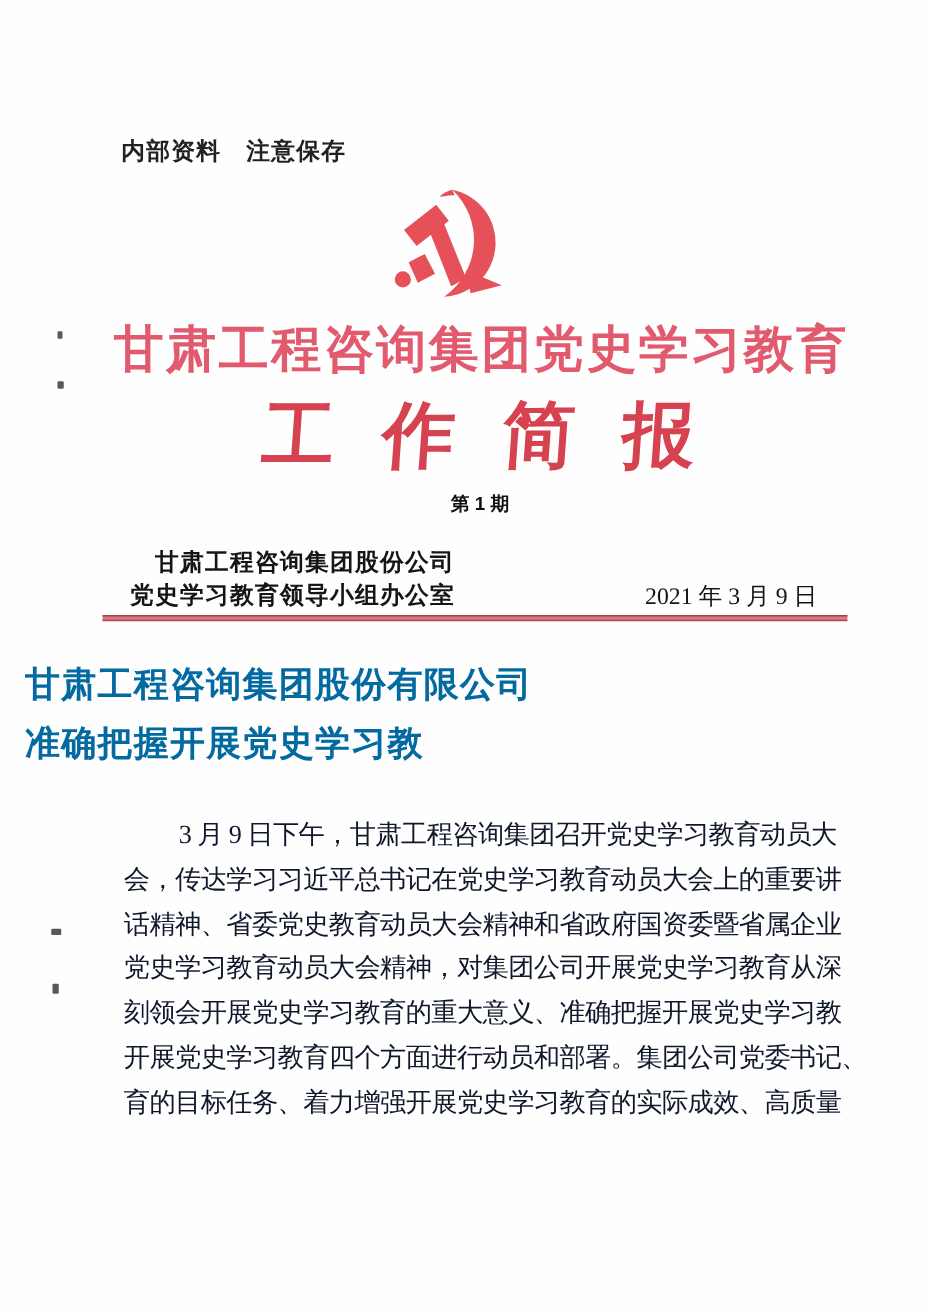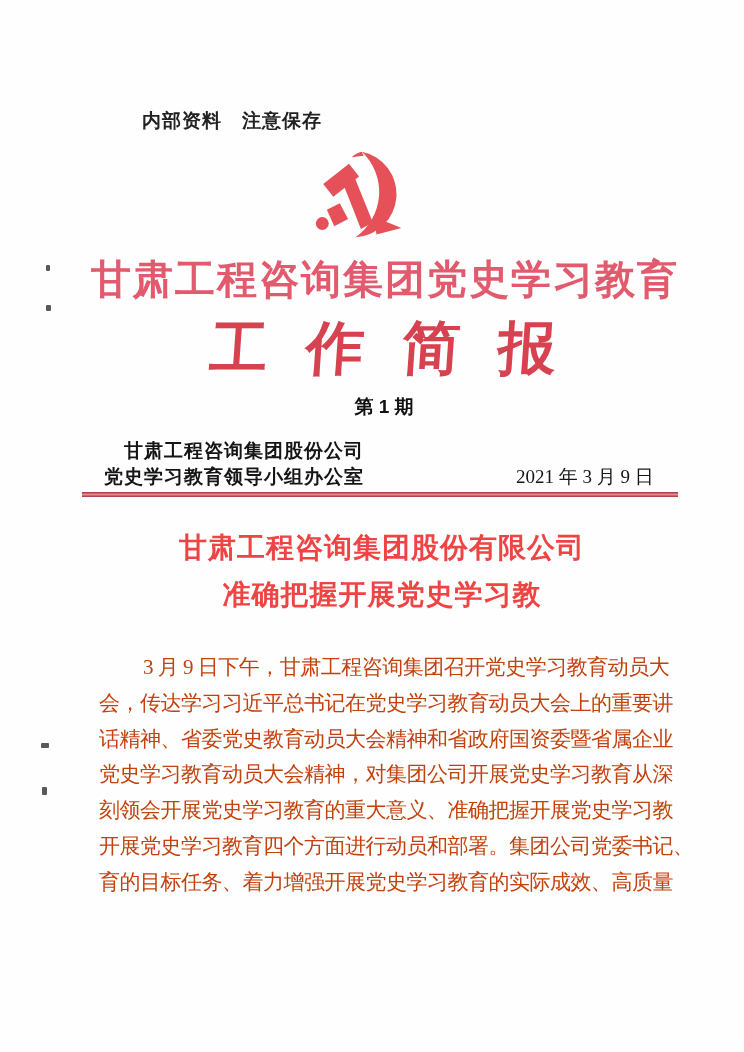--- a/index.html
+++ b/index.html
@@ -2,64 +2,64 @@
 <html><head>
 <meta charset="utf-8">
 <style>
   html,body{margin:0;padding:0;background:#ffffff;}
   .page{
     position:relative;width:744px;height:1052px;background:#fefefe;
     font-family:"Liberation Sans",sans-serif;color:#1f1f1f;overflow:hidden;
   }
   .notice{
     position:absolute;left:97px;top:108px;font-size:19px;font-weight:bold;
-    letter-spacing:1px;color:#222;margin-left:45px;
+    letter-spacing:1px;color:#222;
   }
   .emblem{position:absolute;left:314px;top:148px;width:92px;height:94px;}
   .org-title{
     position:absolute;left:0;top:252px;width:100%;box-sizing:border-box;
     padding-left:26px;text-align:center;font-size:40px;font-weight:bold;
     color:#e25a6d;letter-spacing:2px;white-space:nowrap;
   }
   .bulletin-title{
     position:absolute;left:0;top:310px;width:100%;box-sizing:border-box;
     padding-left:22px;text-align:center;font-size:58px;font-weight:bold;
     color:#d6424f;font-family:"Liberation Serif",serif;white-space:nowrap;
   }
   .bulletin-title .spread{
     display:inline-block;letter-spacing:38px;margin-right:-38px;
     transform:skewX(-4deg);
   }
   .issue-no{
     position:absolute;left:0;top:394px;width:100%;box-sizing:border-box;
-    padding-left:24px;text-align:center;font-size:19px;font-weight:bold;color:#111;
+    padding-left:24px;text-align:center;font-size:15px;font-weight:bold;color:#111;
   }
   .issuer{
     position:absolute;left:104px;top:438px;font-size:19px;font-weight:bold;
     line-height:26px;font-family:"Liberation Serif",serif;color:#151515;
     letter-spacing:1px;white-space:nowrap;text-align:right;
   }
   .date{
     position:absolute;left:516px;top:464px;font-size:19px;
     font-family:"Liberation Serif",serif;color:#151515;white-space:nowrap;
   }
   .rule{
     position:absolute;left:82px;top:492px;width:596px;height:5px;
     background:linear-gradient(to bottom,#9e323c 0%,#e08a90 50%,#a83540 100%);
   }
   .art-title{
     position:absolute;left:0;width:100%;box-sizing:border-box;padding-left:20px;
-    text-align:center;font-size:28px;font-weight:bold;color:#ef4444;
+    text-align:left;font-size:28px;font-weight:bold;color:#0369a1;
     letter-spacing:1px;white-space:nowrap;
   }
   .art-title.l1{top:529px;}
   .art-title.l2{top:576px;}
   .body-text{
     position:absolute;left:99px;top:650px;width:575px;font-size:21px;
-    line-height:35.8px;font-family:"Liberation Serif",serif;color:#c2410c;
+    line-height:35.8px;font-family:"Liberation Serif",serif;color:#0f172a;
   }
   .bline{white-space:nowrap;letter-spacing:-0.5px;}
   .bline.indent{text-indent:2.1em;}
   .speck{position:absolute;background:#3c3c3c;border-radius:1px;opacity:.85;}
   .speck.s1{left:46px;top:265px;width:4px;height:6px;}
   .speck.s2{left:46px;top:305px;width:5px;height:6px;}
   .speck.s3{left:41px;top:743px;width:8px;height:5px;}
   .speck.s4{left:42px;top:787px;width:5px;height:8px;}
 </style>
 </head>

